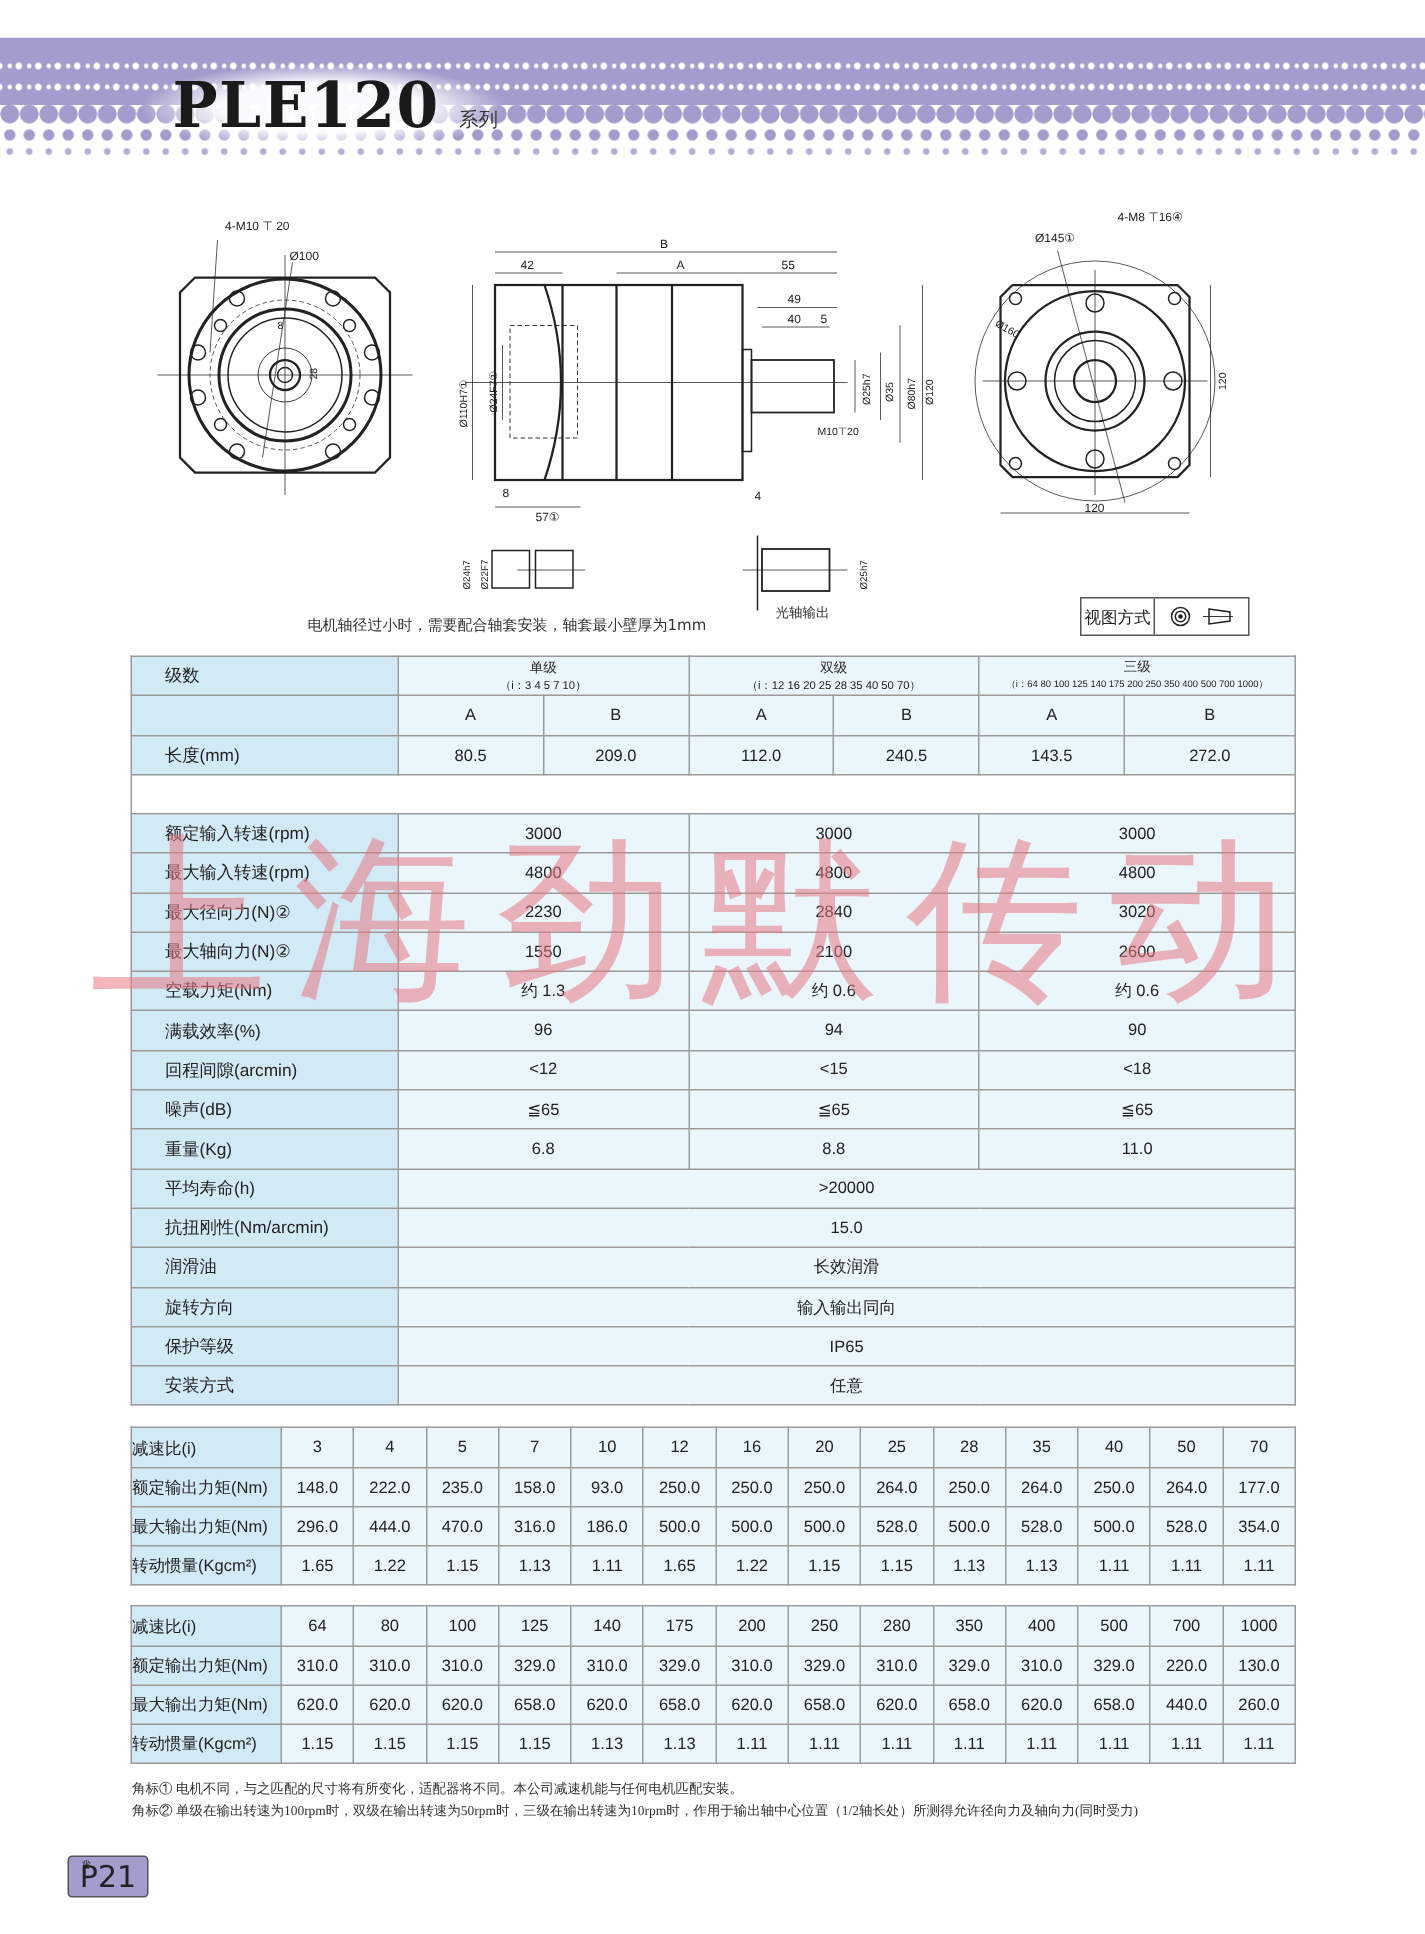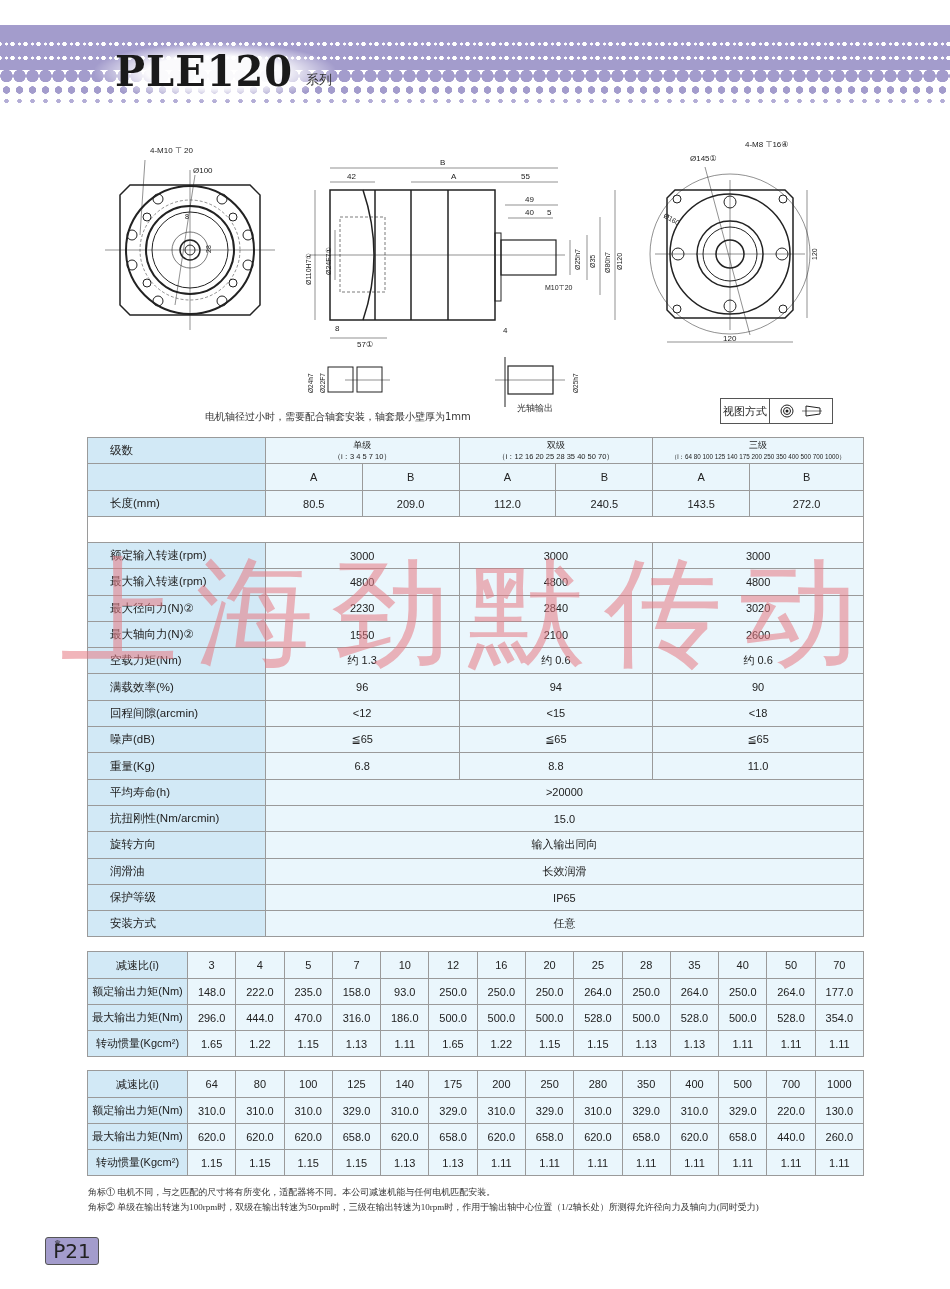--- a/index.html
+++ b/index.html
@@ -28,21 +28,21 @@
   .viewbox .vi{flex:1;display:flex;align-items:center;justify-content:center;gap:8px;}
 
   table{border-collapse:collapse;position:absolute;font-family:Liberation Sans, sans-serif;}
   td{border:1px solid #9a9a9a;text-align:center;font-size:11px;color:#222;padding:0;}
   td.lab{background:#d2e9f6;text-align:left;padding-left:22px;font-size:11.5px;}
   td.val{background:#eaf6fc;}
   .spec{left:87px;top:437px;width:777px;}
   .spec td.hd{font-size:9px;line-height:11px;}
   .spec td.hd small{font-size:7.5px;}
   .ratio{left:87px;width:777px;}
-  .ratio td.lab{padding-left:0;text-align:center;font-size:11px;}
+  .ratio td.lab{padding-left:0;text-align:left;font-size:11px;}
   .watermark{position:absolute;left:60px;top:553px;width:840px;font-family:"DejaVu Serif","Liberation Serif",serif;font-size:118px;letter-spacing:18px;color:rgba(230,120,130,.55);white-space:nowrap;pointer-events:none;line-height:1;}
   .footnotes{position:absolute;left:88px;top:1185px;font-size:9px;color:#333;line-height:15px;font-family:Liberation Serif, serif;}
   .pagebadge{position:absolute;left:45px;top:1237px;width:52px;height:26px;background:#a39ccc;border:1px solid #555;border-radius:3px;display:flex;align-items:center;justify-content:center;font-size:20px;color:#222;}
   .pagebadge .crown{position:absolute;left:8px;top:1px;font-size:8px;}
 </style>
 </head>
 <body>
 
 <div class="banner">
   <div class="band"></div>
@@ -289,26 +289,26 @@
       </tr>
   <tr style="height:26.3px">
         <td class="lab">平均寿命(h)</td>
         <td class="val" colspan="6">&gt;20000</td>
       </tr>
   <tr style="height:26.3px">
         <td class="lab">抗扭刚性(Nm/arcmin)</td>
         <td class="val" colspan="6">15.0</td>
       </tr>
   <tr style="height:26.3px">
+        <td class="lab">润滑油</td>
+        <td class="val" colspan="6">长效润滑</td>
+      </tr>
+  <tr style="height:26.3px">
         <td class="lab">旋转方向</td>
         <td class="val" colspan="6">输入输出同向</td>
-      </tr>
-  <tr style="height:26.3px">
-        <td class="lab">润滑油</td>
-        <td class="val" colspan="6">长效润滑</td>
       </tr>
   <tr style="height:26.3px">
         <td class="lab">保护等级</td>
         <td class="val" colspan="6">IP65</td>
       </tr>
   <tr style="height:26.3px">
         <td class="lab">安装方式</td>
         <td class="val" colspan="6">任意</td>
       </tr>
 </tbody>

